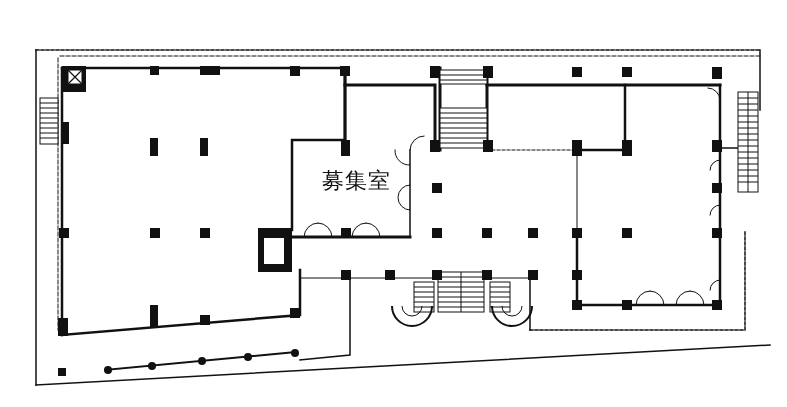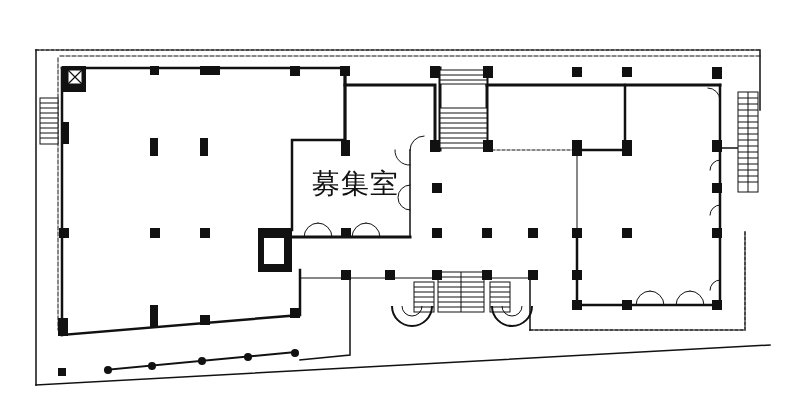--- a/index.html
+++ b/index.html
@@ -1,20 +1,20 @@
 <!DOCTYPE html>
 <html><head>
 <meta charset="utf-8">
 <style>
   html, body { margin: 0; padding: 0; background: #ffffff; }
   body { width: 787px; height: 407px; overflow: hidden; position: relative; font-family: "DejaVu Sans", sans-serif; }
   #plan { position: absolute; left: 0; top: 0; }
   .room-label {
-    position: absolute; left: 312px; top: 170px;
-    font-family: "DejaVu Sans", sans-serif; font-size: 28px; color: #111;
+    position: absolute; left: 322px; top: 170px;
+    font-family: "DejaVu Sans", sans-serif; font-size: 22px; color: #111;
     letter-spacing: 1px; line-height: 1;
   }
 </style>
 </head>
 <body>
 
 <svg id="plan" width="787" height="407" viewBox="0 0 787 407" xmlns="http://www.w3.org/2000/svg">
   <g fill="none" stroke="#111" stroke-linecap="square">
 
     <g stroke-width="1.5">

